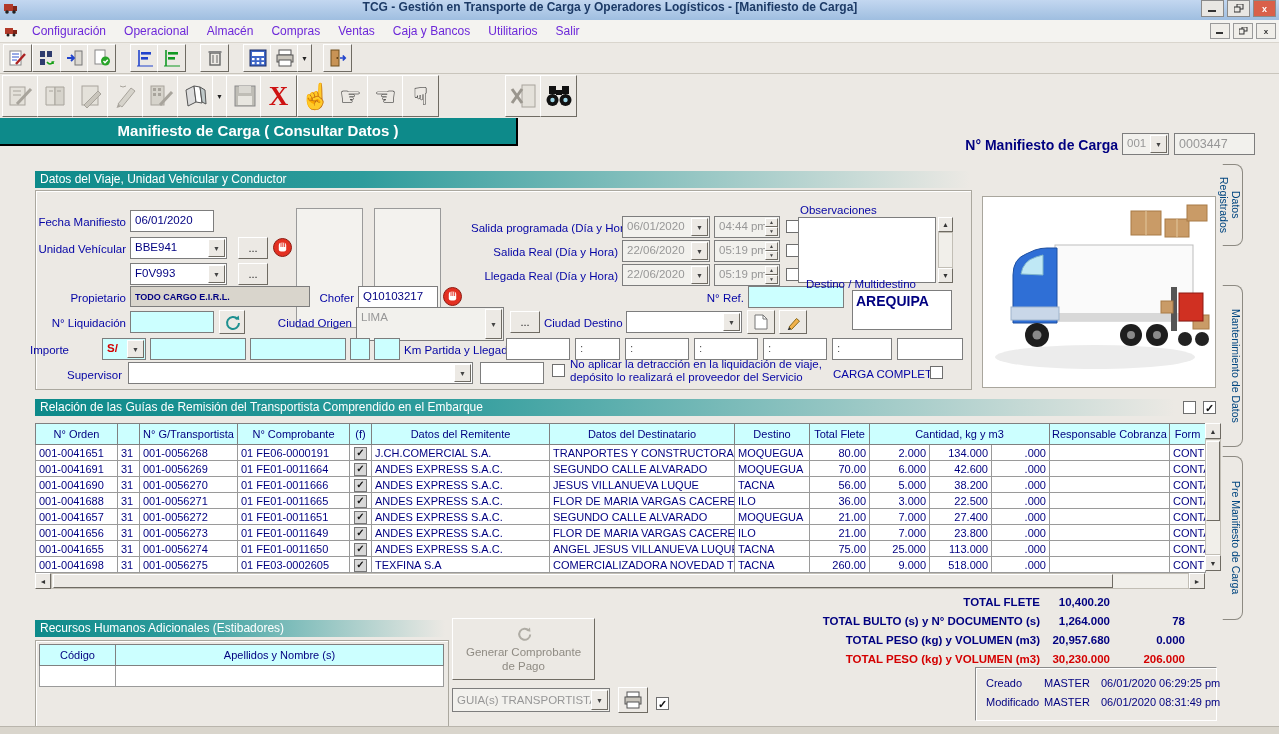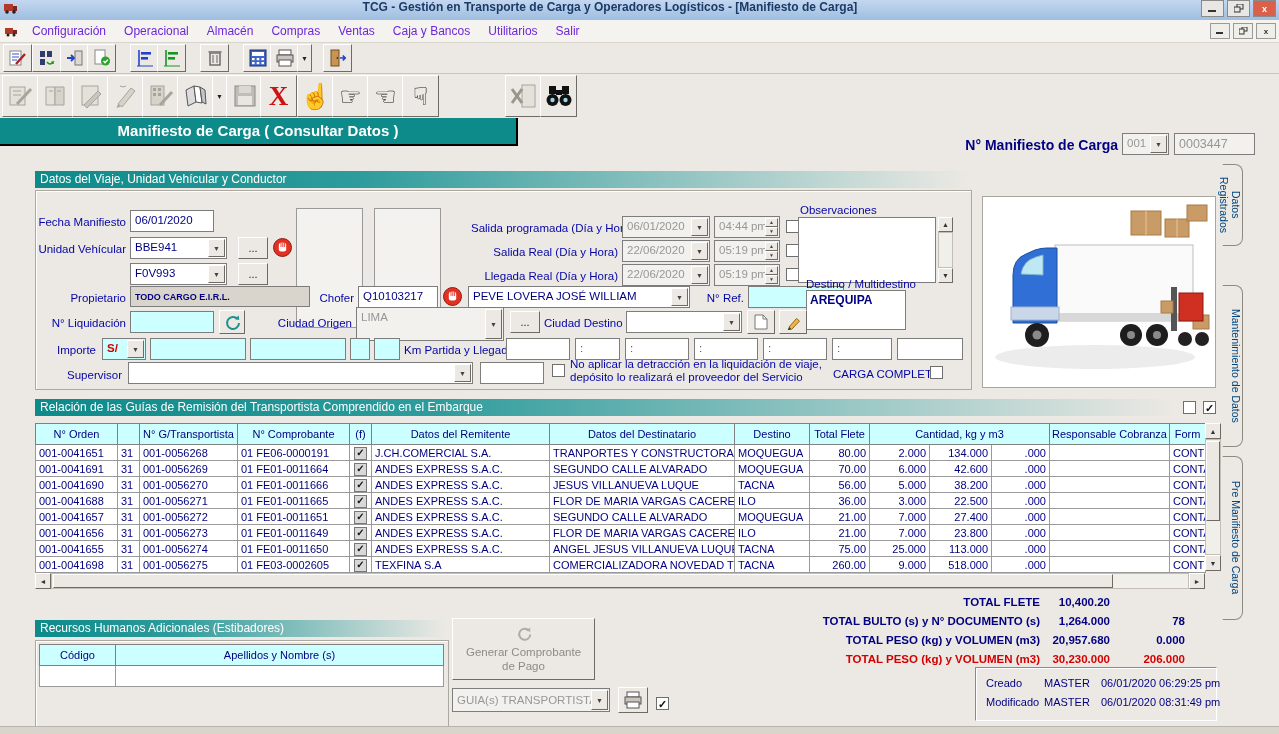--- a/index.html
+++ b/index.html
@@ -357,27 +357,26 @@
   <div class="abs label nw" style="left:38px;top:292px;width:88px;text-align:right">Propietario</div>
   <div class="field" style="left:130px;top:286px;width:180px;height:21px;background:#D9D5CC;font-size:9px;font-weight:bold;padding-top:5px">TODO CARGO E.I.R.L.</div>
 
   <div class="abs label nw" style="left:316px;top:292px;width:38px;text-align:right">Chofer</div>
   <div class="field" style="left:358px;top:286px;width:80px;height:22px">Q10103217</div>
   <span class="abs" style="left:443px;top:287px"><svg width="19" height="19">
         <circle cx="9.5" cy="9.5" r="9" fill="#E33022" stroke="#8E1B12"></circle>
         <rect x="5.8" y="4.8" width="7.4" height="8.6" rx="2.2" fill="#fff"></rect>
         <path d="M8 5 v4 M9.8 5 v4 M11.6 5 v4" stroke="#E33022" stroke-width="0.9"></path>
       </svg></span>
-  <div class="field combo" style="left:468px;top:286px;width:222px;height:22px"><span>PEVE LOVERA JOSÉ WILLIAM</span><span class="carrow">▼</span></div>
 
   <div class="abs label nw" style="left:698px;top:292px;width:46px;text-align:right">N° Ref.</div>
   <div class="field cyan" style="left:748px;top:286px;width:96px;height:22px"></div>
 
   <div class="abs label nw" style="left:806px;top:278px">Destino / Multidestino</div>
-  <div class="field" style="left:806px;top:290px;width:100px;height:40px;font-size:12px;font-weight:bold;padding:2px 3px">AREQUIPA</div>
+  <div class="field" style="left:852px;top:290px;width:100px;height:40px;font-size:14px;font-weight:bold;padding:2px 3px">AREQUIPA</div>
 
   <div class="abs label nw" style="left:36px;top:317px;width:90px;text-align:right">N° Liquidación</div>
   <div class="field cyan" style="left:130px;top:311px;width:84px;height:22px"></div>
   <div class="btn" style="left:219px;top:310px;width:26px;height:24px">
       <svg width="17" height="17">
         <path d="M13.5 5 a6 6 0 1 0 1.5 4" stroke="#1E9090" fill="none" stroke-width="2"></path>
         <path d="M14.8 1.5 l0.4 4.6 -4.4-1.2 z" fill="#1E9090"></path>
       </svg>
     </div>
 
@@ -392,21 +391,21 @@
         <path d="M9 1 v4 h4" fill="none" stroke="#777"></path>
       </svg>
     </div>
   <div class="btn" style="left:779px;top:310px;width:28px;height:24px">
       <svg width="16" height="16">
         <path d="M4 13 L11.5 4.5 l3 2.6 -8 8.4 z" fill="#F2B24A" stroke="#8A6A1A"></path>
         <path d="M4 13 l-1.4 3.4 3.6-1 z" fill="#333"></path>
       </svg>
     </div>
 
-  <div class="abs label nw" style="left:30px;top:344px;width:66px;text-align:right">Importe</div>
+  <div class="abs label nw" style="left:30px;top:344px;width:66px;">Importe</div>
   <div class="field cyan combo" style="left:102px;top:338px;width:44px;height:22px;color:#D40000;font-weight:bold"><span>S/</span><span class="carrow">▼</span></div>
   <div class="field cyan" style="left:150px;top:338px;width:96px;height:22px"></div>
   <div class="field cyan" style="left:250px;top:338px;width:96px;height:22px"></div>
   <div class="field cyan" style="left:350px;top:338px;width:20px;height:22px"></div>
   <div class="field cyan" style="left:374px;top:338px;width:26px;height:22px"></div>
   <div class="abs label nw" style="left:404px;top:344px">Km Partida y Llegada</div>
   <div class="field" style="left:506px;top:338px;width:64px;height:22px"></div>
   <div class="field" style="left:575px;top:338px;width:45px;height:22px;color:#555">:</div>
   <div class="field" style="left:625px;top:338px;width:64px;height:22px;color:#555">:</div>
   <div class="field" style="left:694px;top:338px;width:64px;height:22px;color:#555">:</div>

